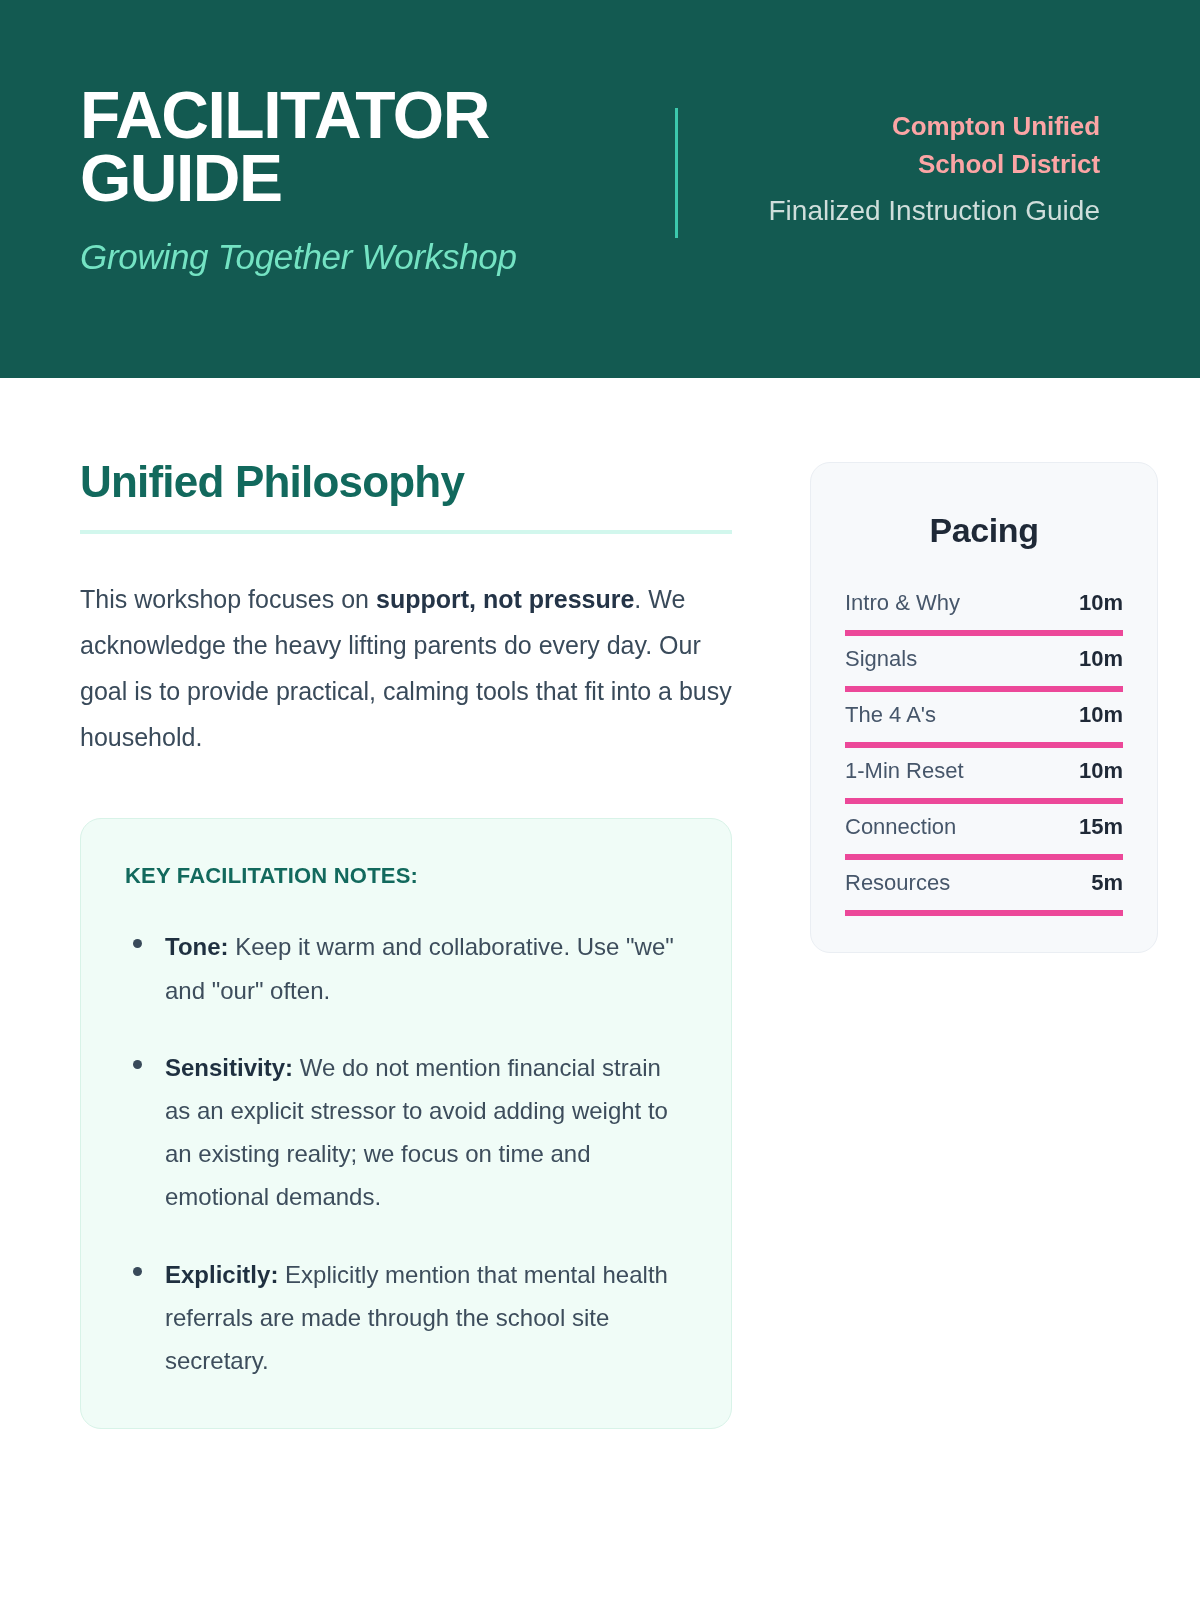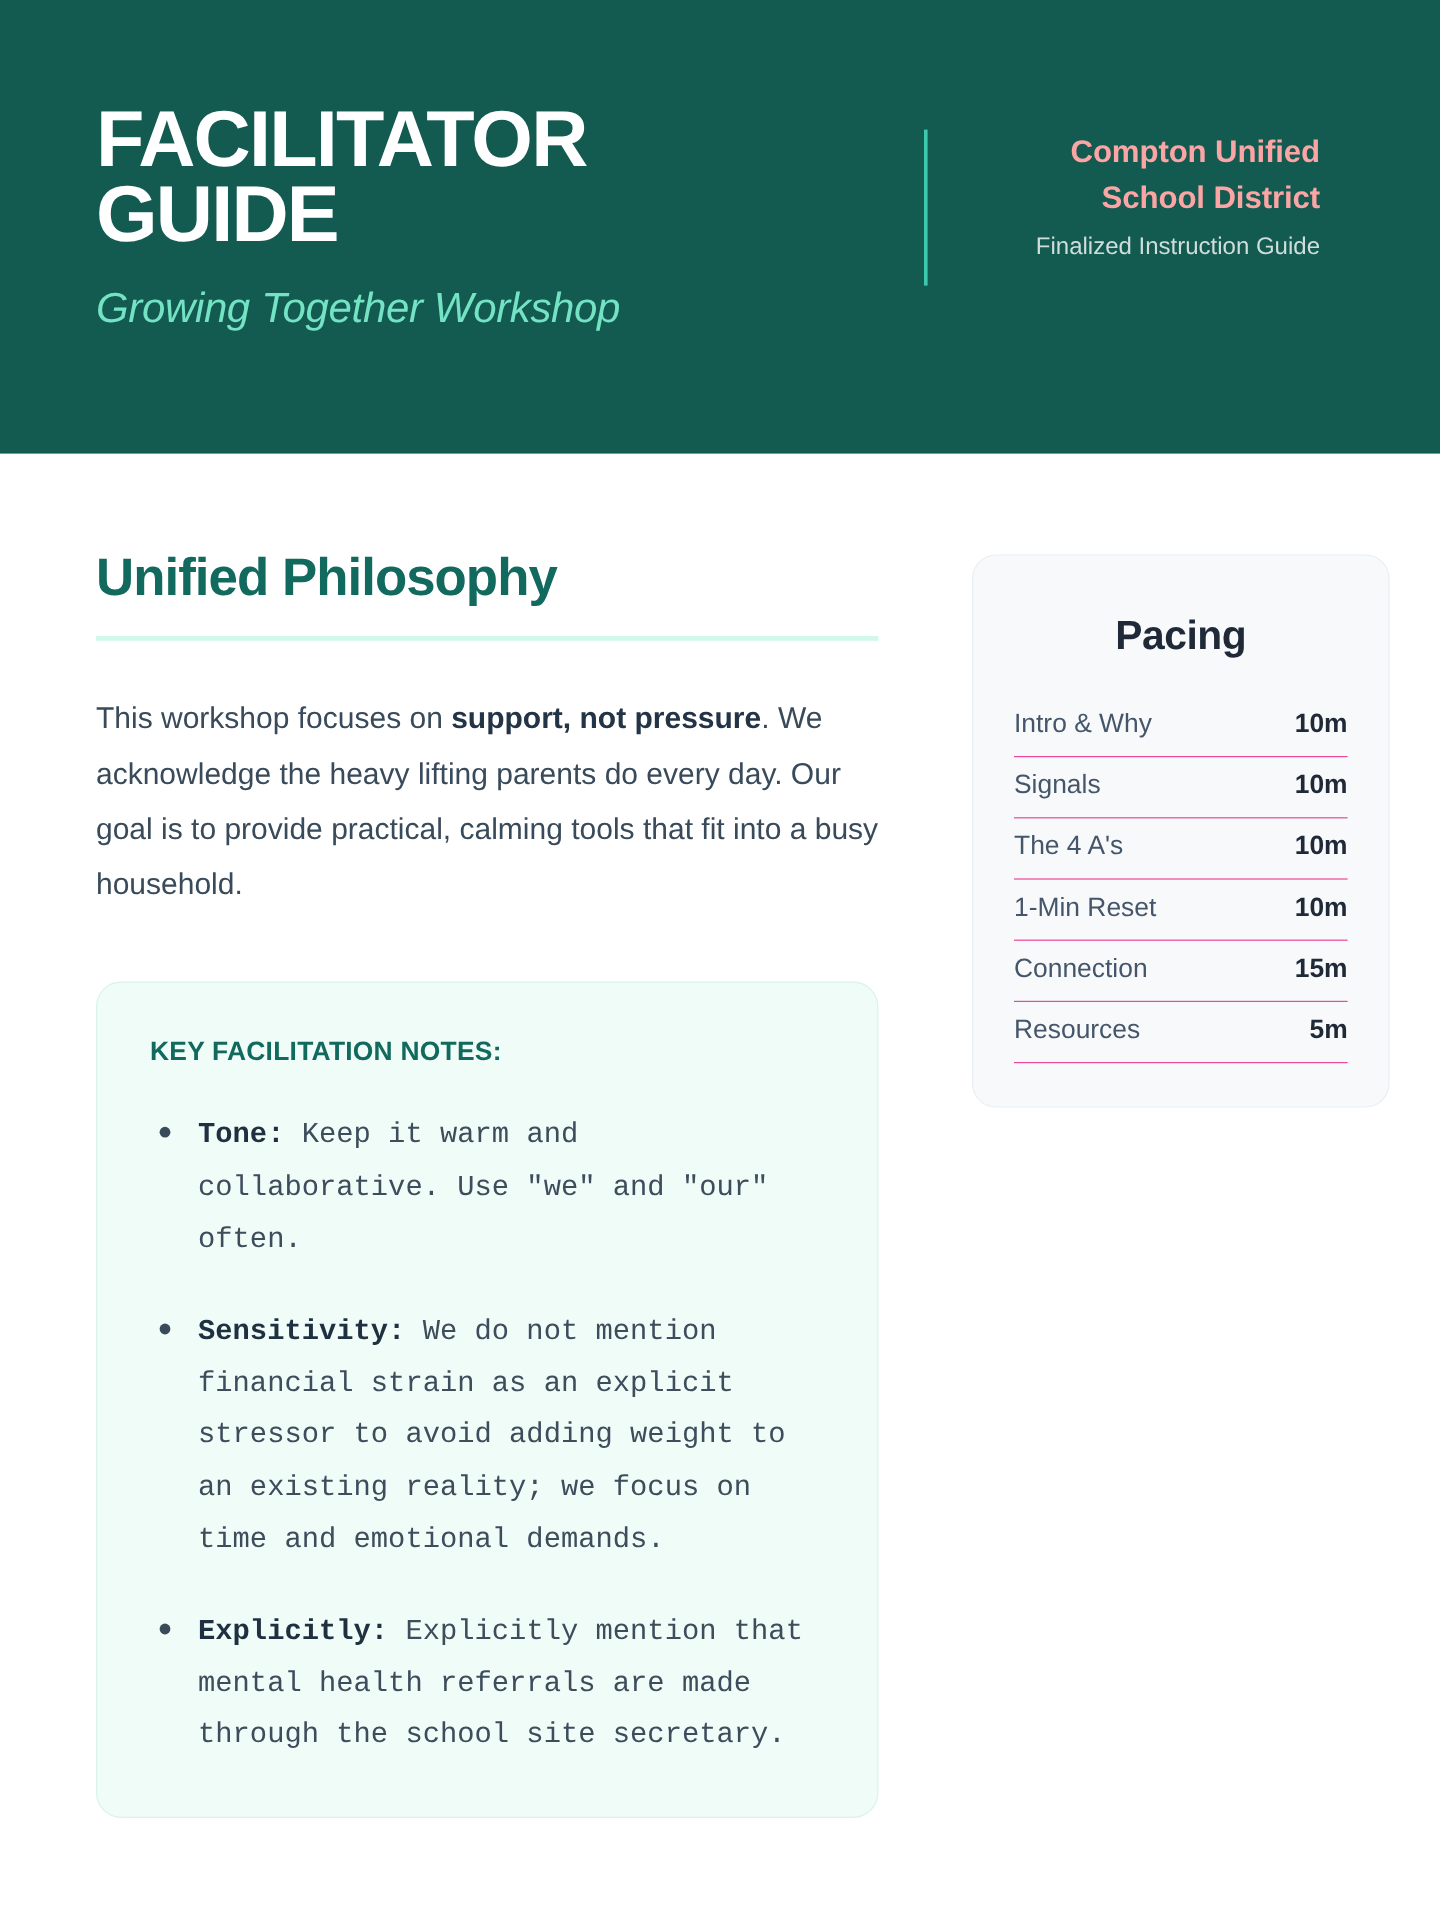--- a/index.html
+++ b/index.html
@@ -54,21 +54,21 @@
   .header-meta { text-align:right; }
   .org-line {
     color:#fca5a5;
     font-weight:bold;
     font-size:26px;
     line-height:1.45;
     letter-spacing:-0.1px;
   }
   .meta-note {
     color:#cfdedb;
-    font-size:20px;
+    font-size:28px;
     margin-top:12px;
     font-weight:400;
   }
 
   
   .content {
     display:flex;
     padding:80px 100px 0 80px;
     gap:78px;
     align-items:flex-start;
@@ -104,21 +104,21 @@
     border-radius:21px;
     padding:44px 44px 46px 44px;
   }
   .notes-heading {
     color:#12695d;
     font-weight:bold;
     font-size:22px;
     letter-spacing:0.2px;
     text-transform:uppercase;
   }
-  .notes-list { list-style:none; margin-top:36px;font-family:Liberation Mono, monospace; }
+  .notes-list { list-style:none; margin-top:36px; }
   .notes-list li {
     position:relative;
     padding-left:40px;
     font-size:24px;
     line-height:1.8;
     color:#3d4d5c;
     margin-bottom:34px;
   }
   .notes-list li:last-child { margin-bottom:0; }
   .notes-list li .bullet {
@@ -144,21 +144,21 @@
     font-weight:bold;
     font-size:34px;
     letter-spacing:-0.4px;
     margin-bottom:30px;
   }
   .pacing-row {
     display:flex;
     justify-content:space-between;
     align-items:flex-start;
     padding:10px 0 14px 0;
-    border-bottom:1px solid #ec4899;
+    border-bottom:6px solid #ec4899;
   }
   .pacing-label { font-size:22px; color:#46566a; }
   .pacing-value { font-size:22px; color:#1f2937; font-weight:bold; }
 </style>
 </head>
 <body>
 
 <div class="page">
 
   <div class="header">

